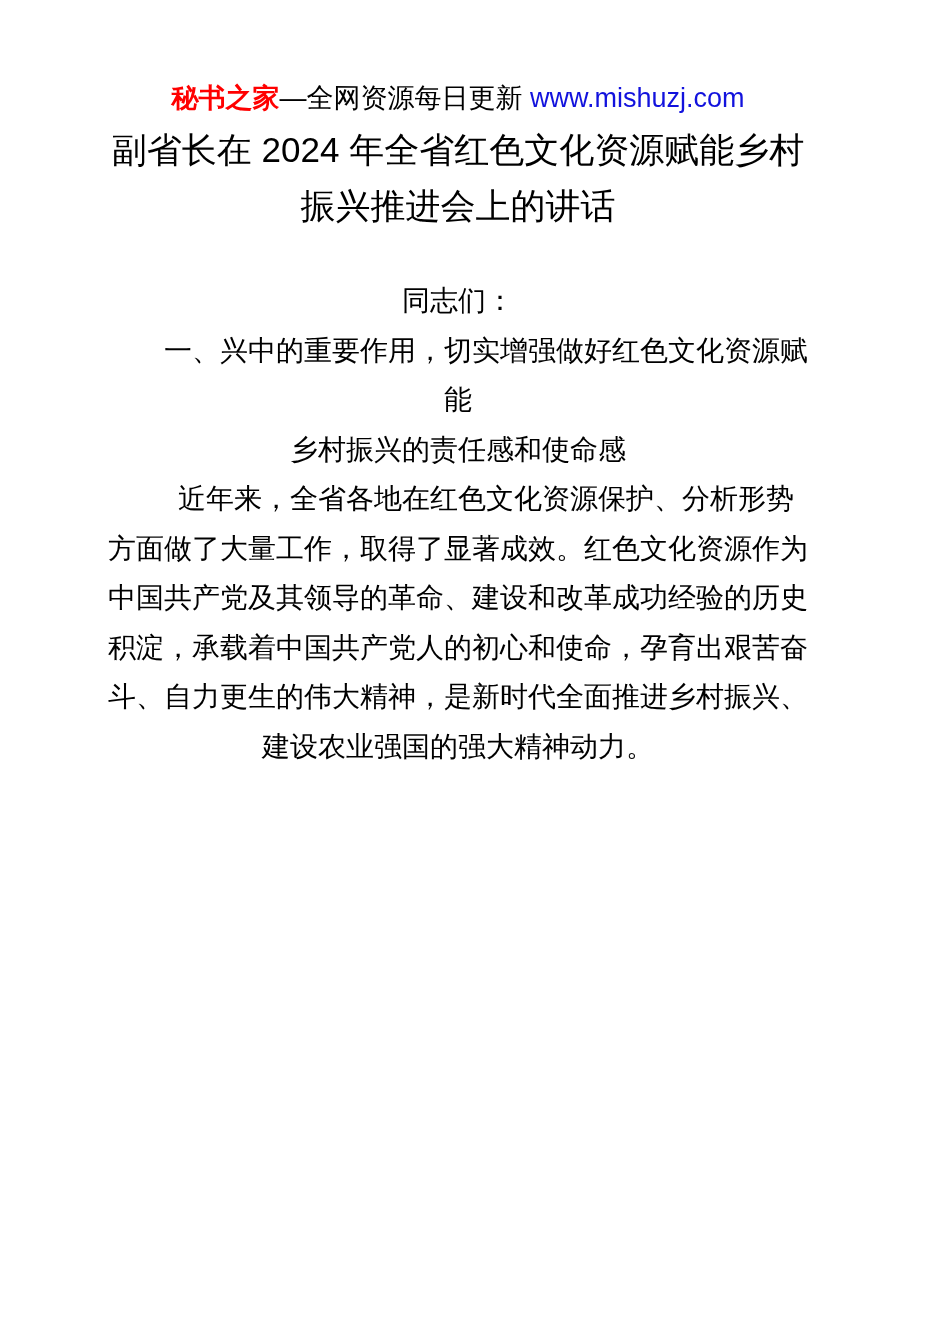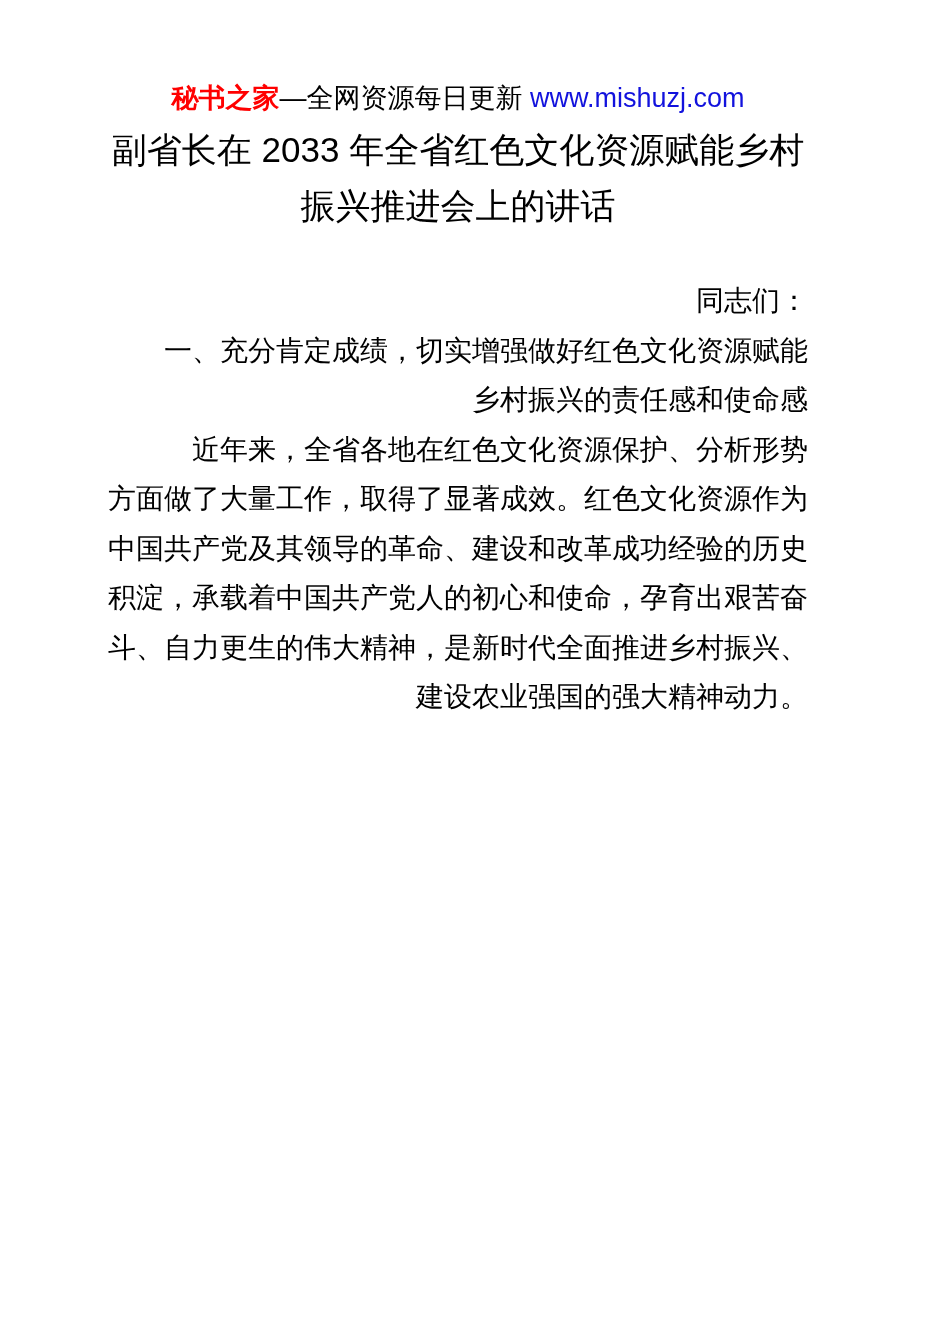--- a/index.html
+++ b/index.html
@@ -40,41 +40,41 @@
     font-size: 35px;
     line-height: 56px;
     font-weight: normal;
     text-align: center;
     white-space: pre-line;
   }
   .body-text p {
     margin: 0;
     font-size: 28px;
     line-height: 49.5px;
-    text-align: right;
+    text-align: center;
     white-space: pre-line;
     letter-spacing: 0;
   }
 </style>
 </head>
 <body>
 
 <div class="page">
   <div class="content">
 
     <div class="site-header">
       <span class="brand">秘书之家</span><span class="tagline">—全网资源每日更新 </span><a class="url">www.mishuzj.com</a>
     </div>
 
-    <h1 class="doc-title">副省长在 2033 年全省红色文化资源赋能乡村
+    <h1 class="doc-title">副省长在 2024 年全省红色文化资源赋能乡村
 振兴推进会上的讲话</h1>
 
     <div class="body-text">
       <p>同志们：</p>
-      <p>　　一、充分肯定成绩，切实增强做好红色文化资源赋能
+      <p>　　一、兴中的重要作用，切实增强做好红色文化资源赋能
 乡村振兴的责任感和使命感</p>
       <p>　　近年来，全省各地在红色文化资源保护、分析形势
 方面做了大量工作，取得了显著成效。红色文化资源作为
 中国共产党及其领导的革命、建设和改革成功经验的历史
 积淀，承载着中国共产党人的初心和使命，孕育出艰苦奋
 斗、自力更生的伟大精神，是新时代全面推进乡村振兴、
 建设农业强国的强大精神动力。</p>
     </div>
 
   </div>

